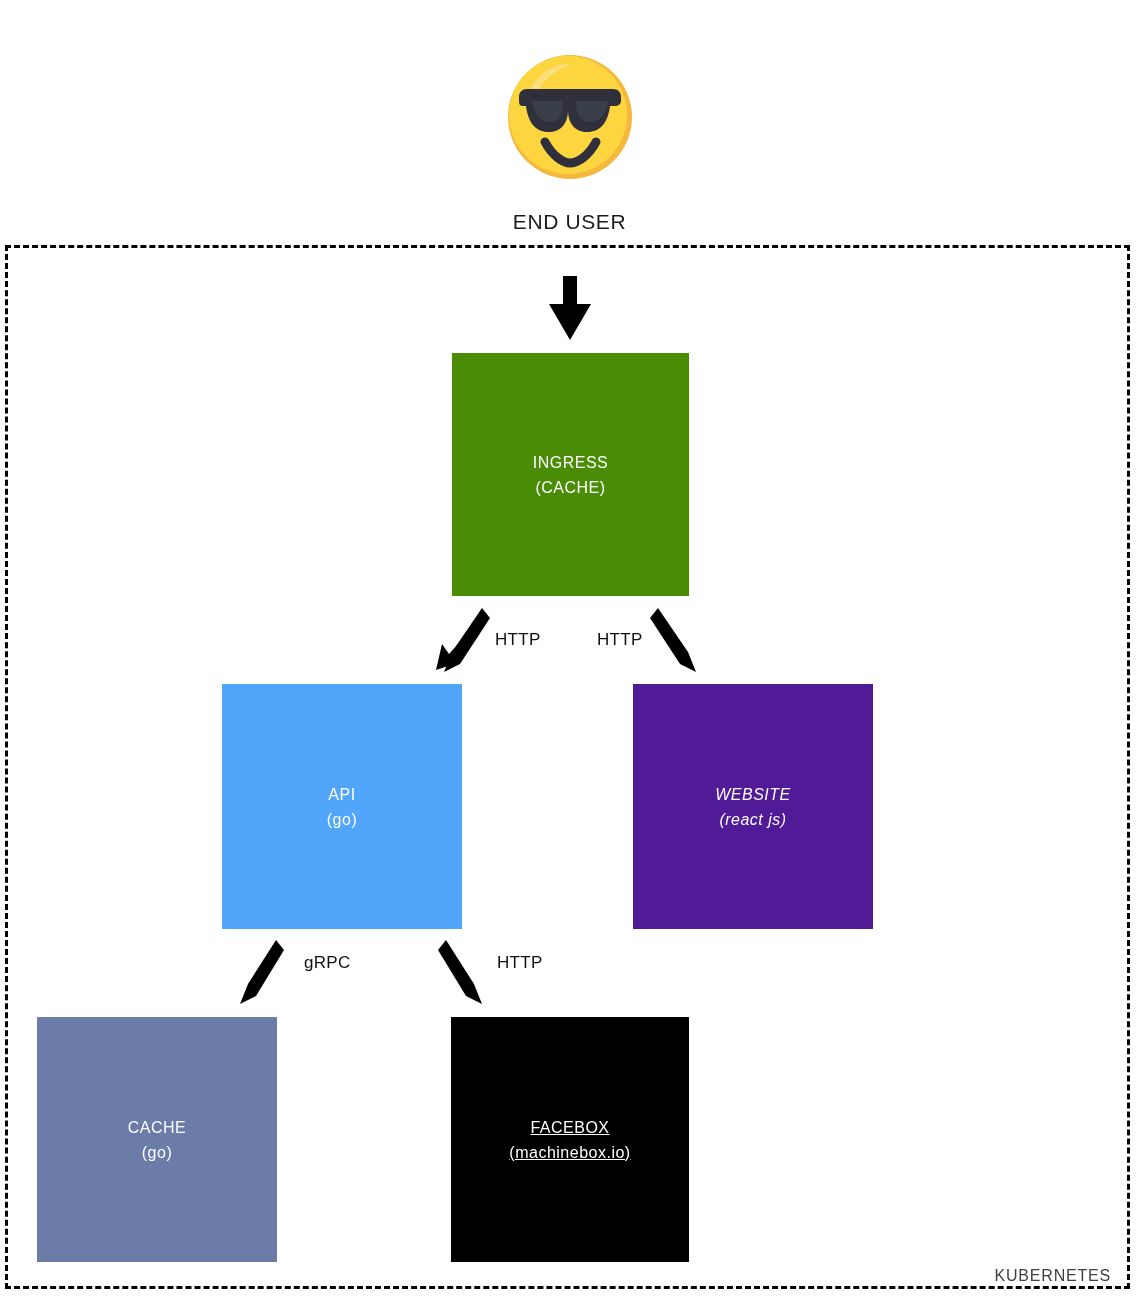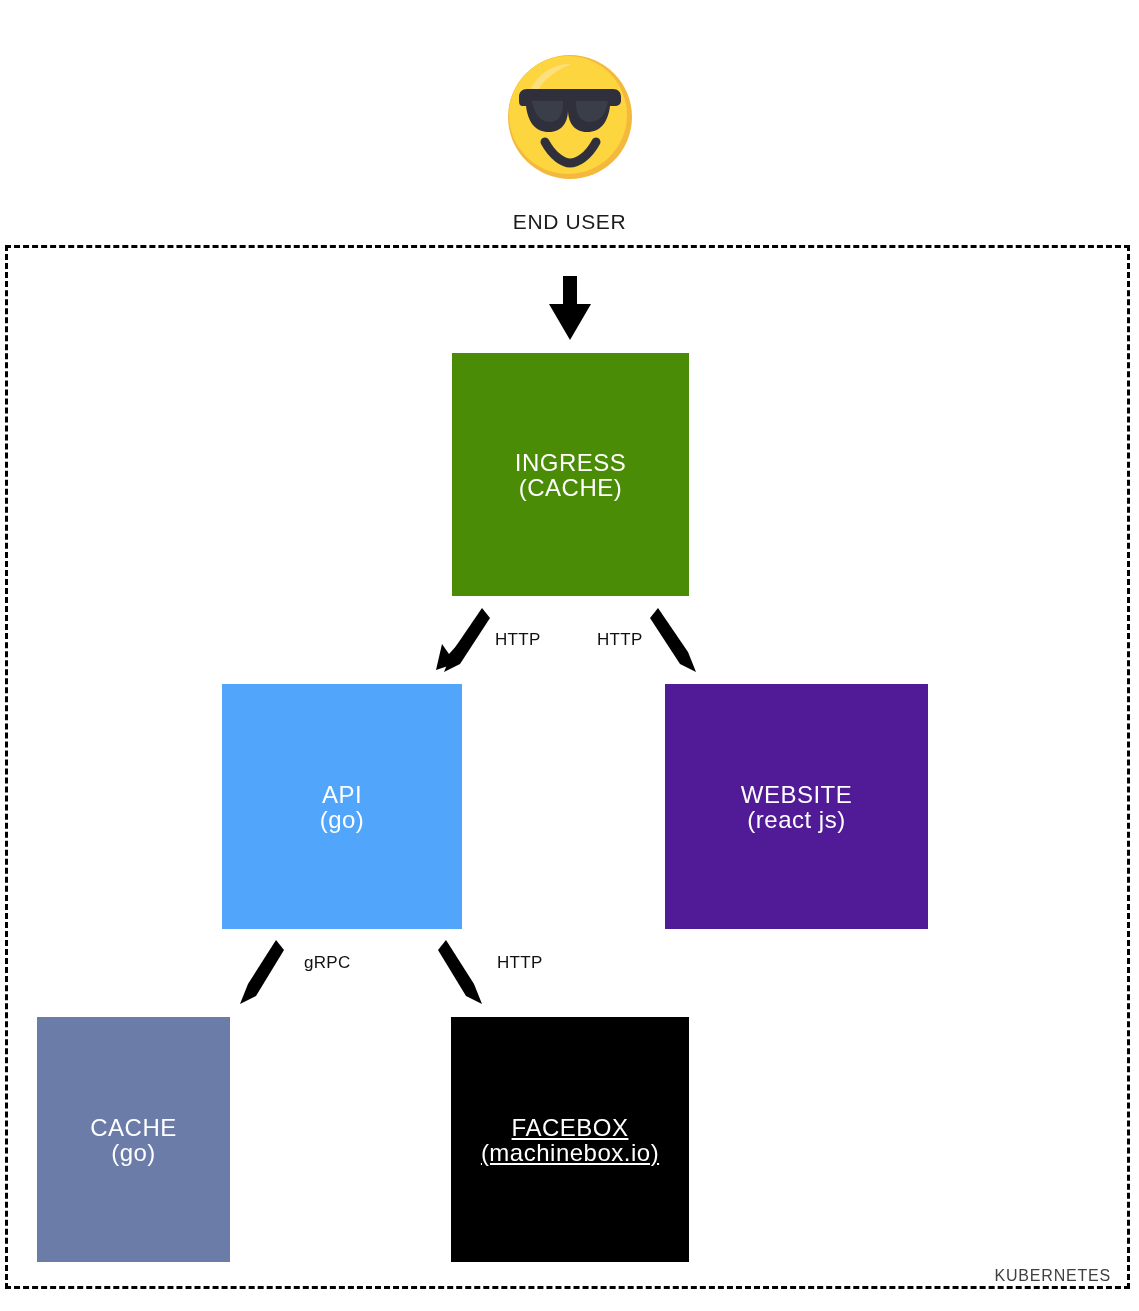--- a/index.html
+++ b/index.html
@@ -69,33 +69,33 @@
   .node {
     position: absolute;
     display: flex;
     align-items: center;
     justify-content: center;
     text-align: center;
     color: #ffffff;
     box-sizing: border-box;
   }
   .node .node-text {
-    font-size: 24px;
+    font-size: 16px;
     line-height: 25px;
     letter-spacing: 0.5px;
     font-stretch: condensed;
   }
   .node .node-sub {
     display: block;
   }
 
   #node-ingress { left: 452px; top: 353px; width: 237px; height: 243px; }
   #node-api     { left: 222px; top: 684px; width: 240px; height: 245px; }
-  #node-website { left: 665px; top: 684px; width: 263px; height: 245px; }
-  #node-cache   { left: 37px;  top: 1017px; width: 193px; height: 245px; }
+  #node-website { left: 633px; top: 684px; width: 240px; height: 245px; font-style: italic; }
+  #node-cache   { left: 37px;  top: 1017px; width: 240px; height: 245px; }
   #node-facebox { left: 451px; top: 1017px; width: 238px; height: 245px; text-decoration: underline; }
 
   
   .arrow-svg {
     position: absolute;
     overflow: visible;
   }
   .edge-label {
     position: absolute;
     font-size: 17px;

